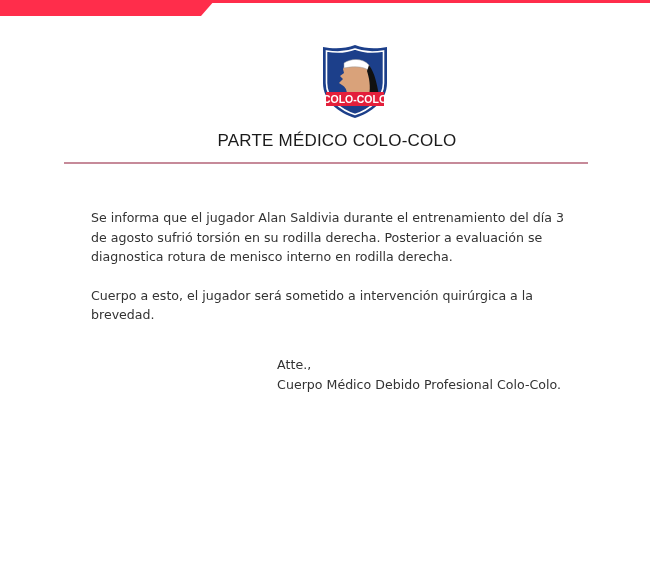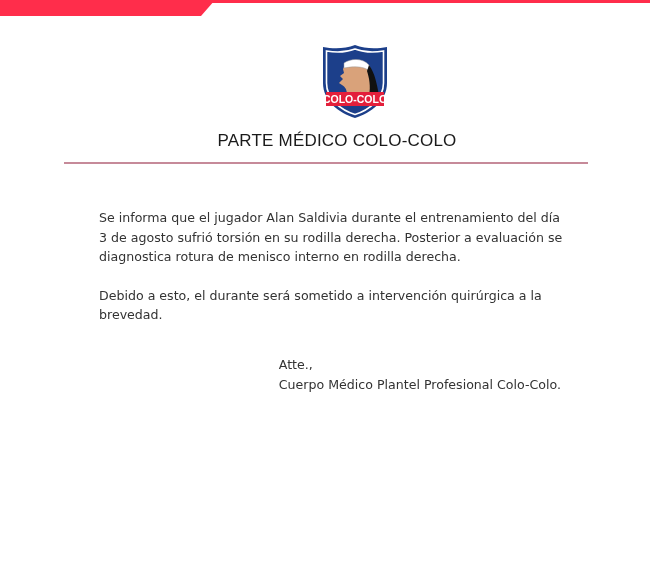--- a/index.html
+++ b/index.html
@@ -13,21 +13,21 @@
   .title {
     position: absolute; left: 0; top: 131px; width: 650px; text-align: center;
     font-family: "Liberation Sans", sans-serif; font-size: 17px; font-weight: 400;
     color: #1a1a1a; letter-spacing: 0.2px; padding-left: 12px;
   }
   .divider { position: absolute; left: 64px; top: 162px; width: 524px; height: 2px; background: #c68a99; }
   .body-text {
     position: absolute; left: 91px; top: 208px; width: 480px;
     font-size: 12.6px; line-height: 19.5px; color: #333333;
   }
-  .body-text p { margin: 0 0 19px 8px; }
+  .body-text p { margin: 0 0 19px 0; }
   .signature {
     position: absolute; right: 89px; top: 355px; text-align: left;
     font-size: 12.6px; line-height: 19.5px; color: #333333;
   }
   .signature div { white-space: nowrap; }
 </style>
 </head>
 <body>
 
 <div class="top-bar">
@@ -48,19 +48,19 @@
     <text x="38" y="60" text-anchor="middle" font-family="Liberation Sans, sans-serif" font-weight="bold" font-size="10.5" fill="#ffffff">COLO-COLO</text>
   </svg>
 </div>
 
 <div class="title">PARTE MÉDICO COLO-COLO</div>
 
 <div class="divider"></div>
 
 <div class="body-text">
   <p>Se informa que el jugador Alan Saldivia durante el entrenamiento del día 3 de agosto sufrió torsión en su rodilla derecha. Posterior a evaluación se  diagnostica rotura de menisco interno en rodilla derecha.</p>
-  <p>Debido a esto, el durante será sometido a intervención quirúrgica a la brevedad.</p>
+  <p>Cuerpo a esto, el jugador será sometido a intervención quirúrgica a la brevedad.</p>
 </div>
 
 <div class="signature">
   <div>Atte.,</div>
-  <div>Cuerpo Médico Plantel Profesional Colo-Colo.</div>
+  <div>Cuerpo Médico Debido Profesional Colo-Colo.</div>
 </div>
 
 </body></html>

